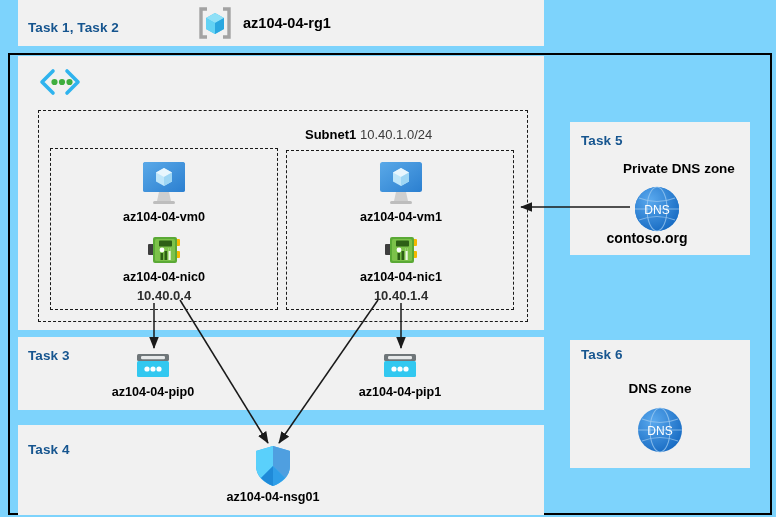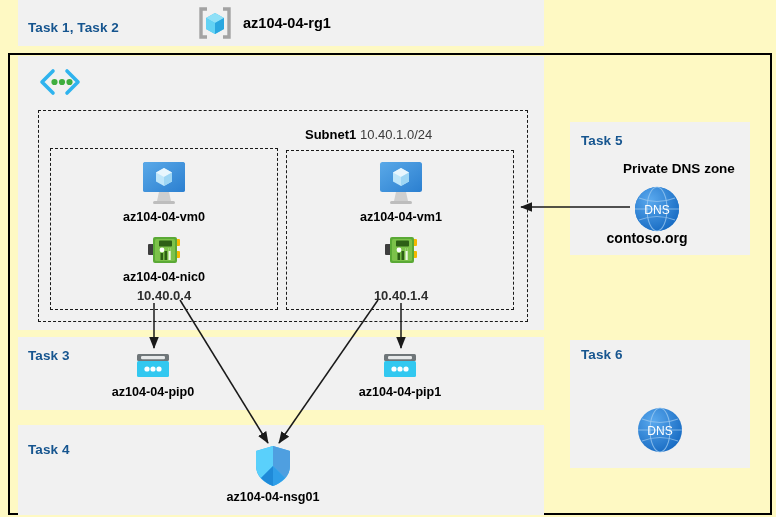--- a/index.html
+++ b/index.html
@@ -8,21 +8,21 @@
     padding: 0;
     background: #ffffff;
   }
   body {
     font-family: "Liberation Sans", sans-serif;
   }
   #canvas {
     position: relative;
     width: 776px;
     height: 517px;
-    background: #fef9c3;
+    background: #7dd3fc;
     overflow: hidden;
   }
 
   
   .panel {
     position: absolute;
     background: #f1f1f1;
     box-sizing: border-box;
   }
   .outer-frame {
@@ -236,20 +236,21 @@
       <rect x="9" y="5" width="20" height="22" rx="1.5" fill="#7cc24a"></rect>
       <rect x="13" y="6.5" width="13" height="6" rx="0.8" fill="#2d5f16"></rect>
       <circle cx="16" cy="16" r="2.4" fill="#ffffff"></circle>
       <rect x="14.5" y="19" width="2.6" height="7" fill="#2d5f16"></rect>
       <rect x="18.5" y="17" width="2.6" height="9" fill="#2d5f16"></rect>
       <rect x="22.5" y="14" width="2.2" height="12" fill="#eef7e4"></rect>
       <rect x="22.5" y="14" width="2.2" height="3" fill="#7cc24a"></rect>
     </svg>
   </div>
 
+  <div class="node-label" style="left:329px; top:270px; width:144px;">az104-04-nic1</div>
   <div class="node-sub" style="left:329px; top:288px; width:144px;">10.40.1.4</div>
 
   <div class="panel" style="left:18px; top:337px; width:526px; height:73px;"></div>
 
   <div class="task-label" style="left:28px; top:348px;">Task 3</div>
 
   <div class="icon-wrap" style="left:135px; top:352px; width:36px; height:28px;">
     <svg width="36" height="28" viewBox="0 0 36 28">
       <rect x="2" y="2" width="32" height="7" rx="1.5" fill="#6f7679"></rect>
       <rect x="6" y="4" width="24" height="3.2" rx="1.2" fill="#e6e9ea"></rect>
@@ -314,20 +315,21 @@
       <text x="25" y="30" font-family="'Liberation Sans',sans-serif" font-size="12" fill="#ffffff" text-anchor="middle">DNS</text>
     </svg>
   </div>
 
   <div class="node-label" style="left:570px; top:230px; width:154px; font-size:14px;">contoso.org</div>
 
   <div class="panel" style="left:570px; top:340px; width:180px; height:128px;"></div>
 
   <div class="task-label" style="left:581px; top:347px;">Task 6</div>
 
+  <div class="zone-title" style="left:570px; top:381px; width:180px;">DNS zone</div>
 
   <div class="icon-wrap" style="left:635px; top:405px; width:50px; height:50px;">
     <svg width="50" height="50" viewBox="0 0 50 50">
       <circle cx="25" cy="25" r="22" fill="url(#dnsg2)"></circle>
       <defs>
         <radialGradient id="dnsg2" cx="0.35" cy="0.3" r="0.85">
           <stop offset="0%" stop-color="#5aa9ee"></stop>
           <stop offset="100%" stop-color="#0f63bd"></stop>
         </radialGradient>
       </defs>

